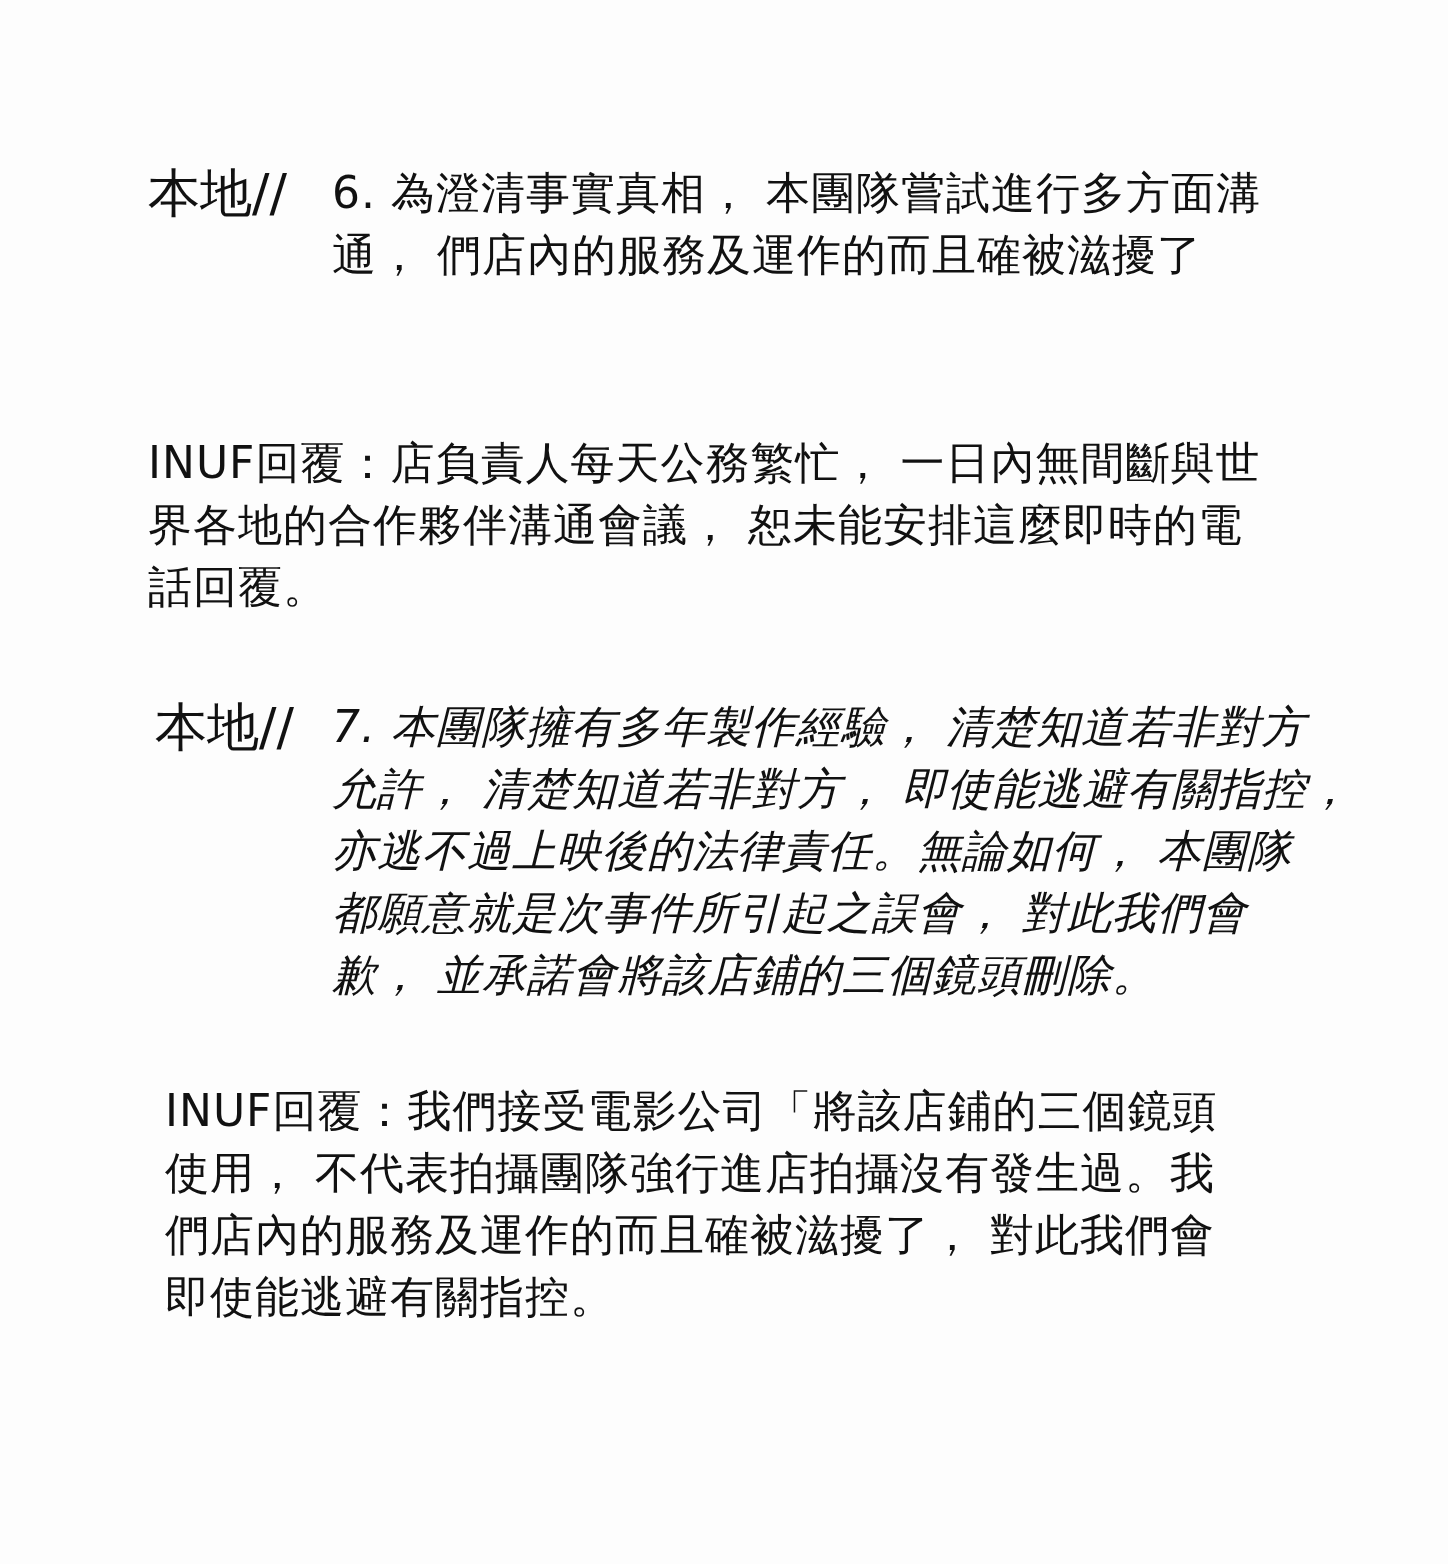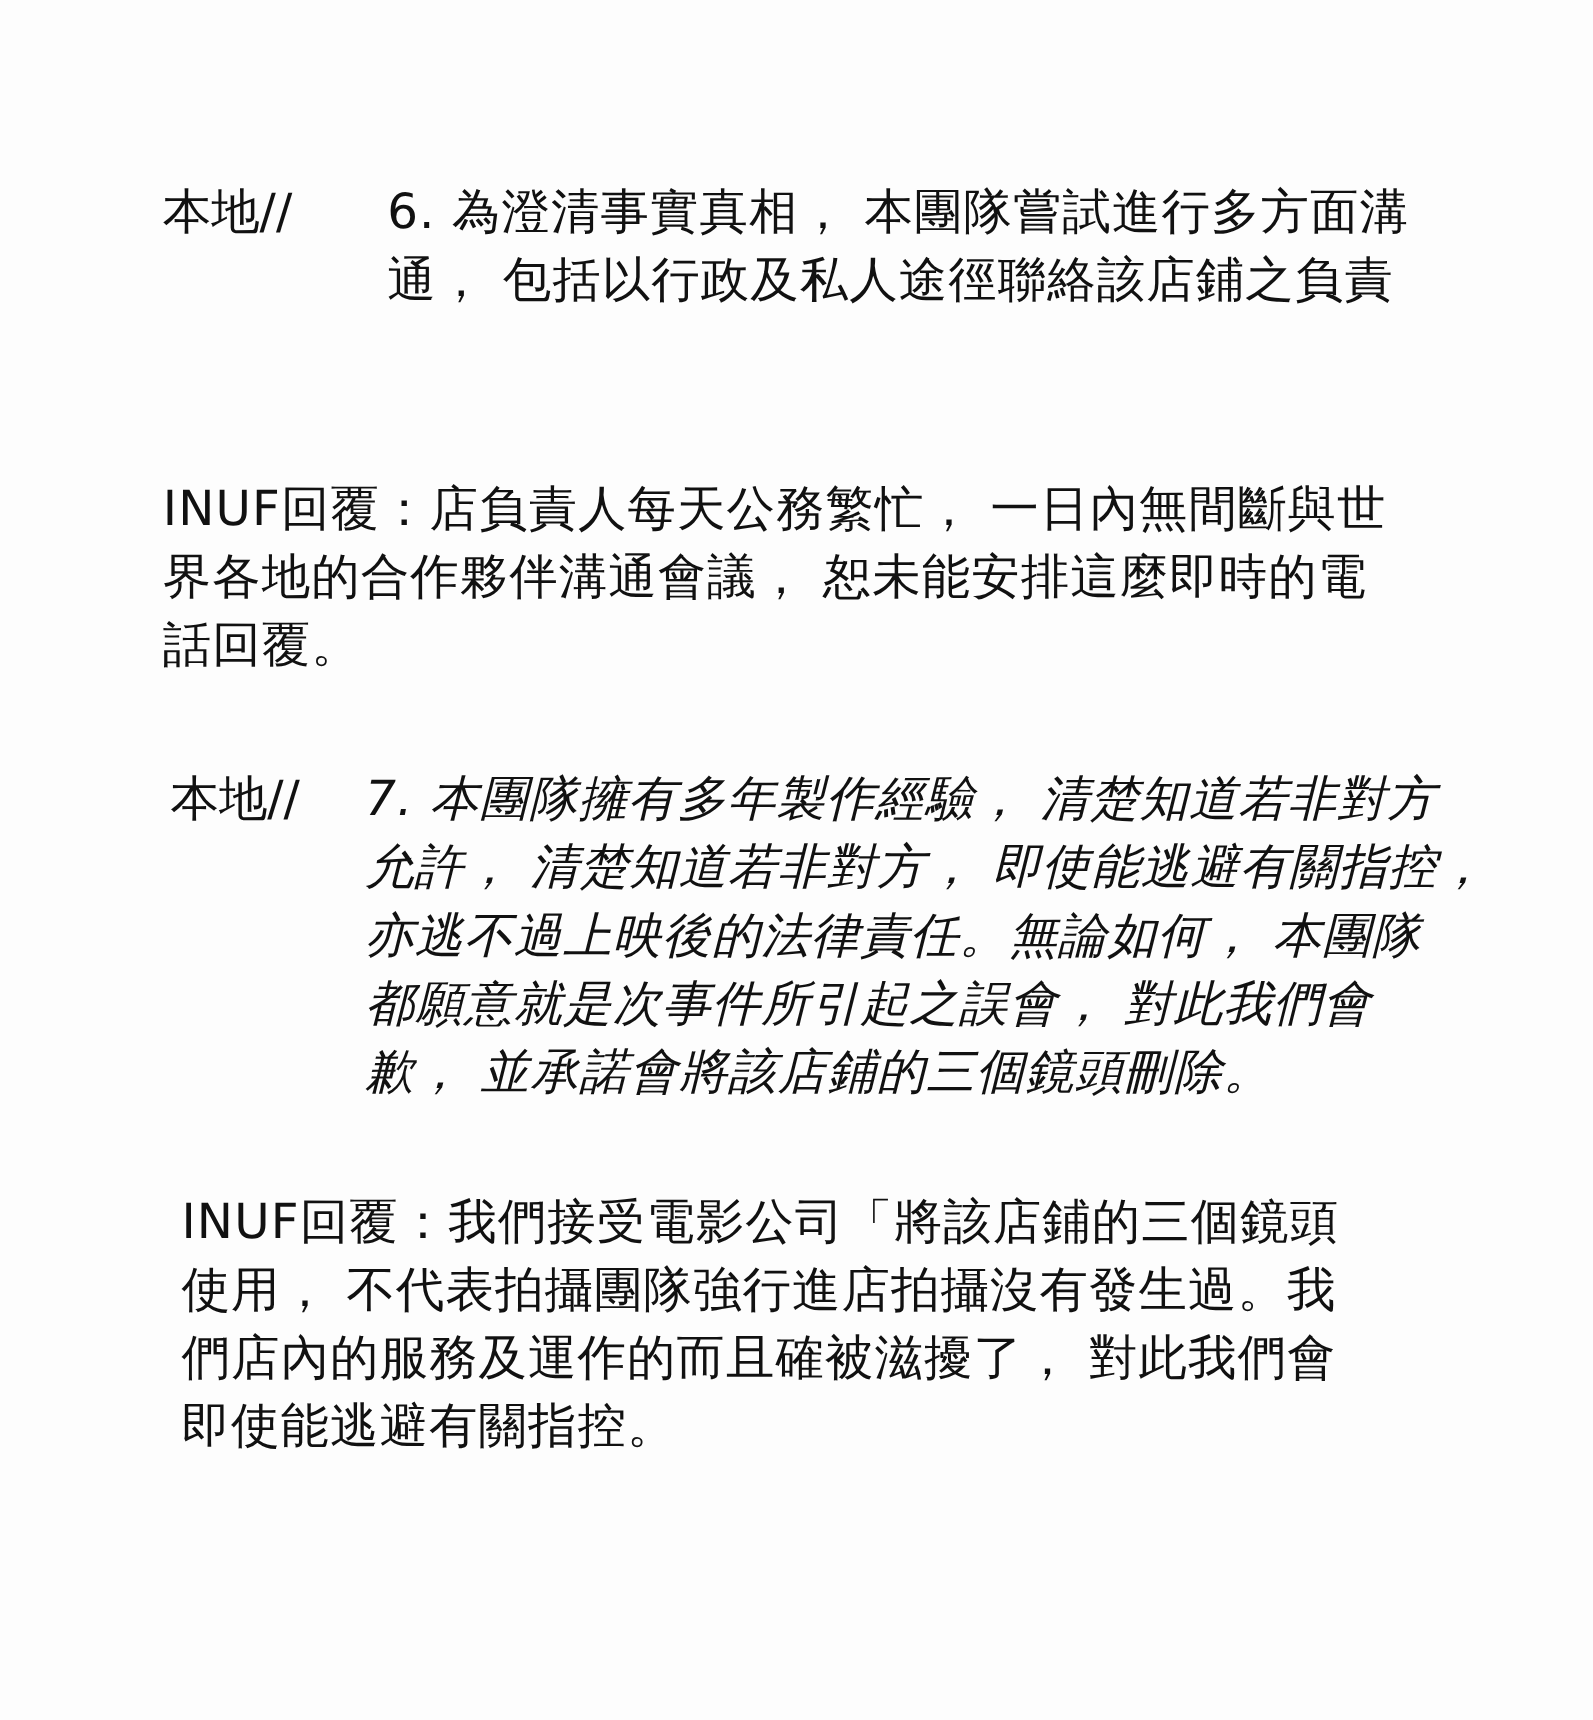--- a/index.html
+++ b/index.html
@@ -13,63 +13,63 @@
       position: relative;
       overflow: hidden;
       color: #111111;
       font-family: "DejaVu Sans", "Liberation Sans", sans-serif;
     }
     .block {
       position: absolute;
     }
     .label {
       position: absolute;
-      font-size: 44px;
+      font-size: 52px;
       line-height: 62px;
       white-space: nowrap;
       letter-spacing: 0px;
       text-align: center;
     }
     .para {
       position: absolute;
       font-size: 44px;
       line-height: 62px;
       white-space: nowrap;
     }
     .line {
       display: block;
       height: 62px;
       white-space: nowrap;
       letter-spacing: 1px;
     }
     
     #sec1 { left: 0; top: 0; }
     #sec1 .label { left: 148px; top: 162px; }
-    #sec1 .para  { left: 332px; top: 162px; margin-left: 20px; }
+    #sec1 .para  { left: 332px; top: 162px; }
 
     
     #sec2 .para { left: 148px; top: 432px; }
 
     
     #sec3 .label { left: 155px; top: 696px; }
     #sec3 .para  { left: 332px; top: 696px; font-style: italic; }
 
     
     #sec4 .para { left: 165px; top: 1080px; }
   </style>
 </head>
 <body>
 
 <main>
 
   <section id="sec1" class="block">
     <div class="label">本地//</div>
     <div class="para">
       <span class="line">6. 為澄清事實真相，  本團隊嘗試進行多方面溝</span>
-      <span class="line">通，  包括以行政及私人途徑聯絡該店鋪之負責</span>
+      <span class="line">通，  們店內的服務及運作的而且確被滋擾了</span>
     </div>
   </section>
 
   <section id="sec2" class="block">
     <div class="para">
       <span class="line">INUF回覆：店負責人每天公務繁忙，  一日內無間斷與世</span>
       <span class="line">界各地的合作夥伴溝通會議，  恕未能安排這麼即時的電</span>
       <span class="line">話回覆。</span>
     </div>
   </section>

